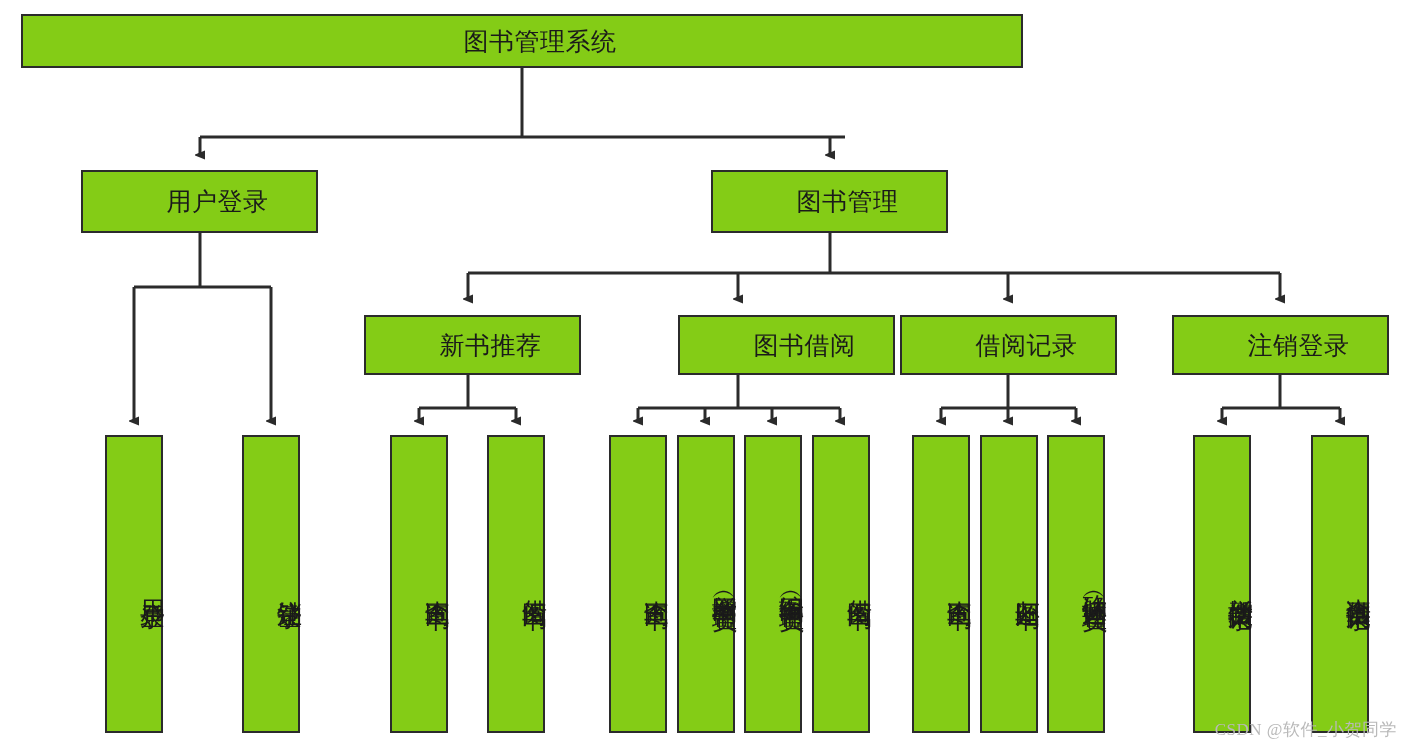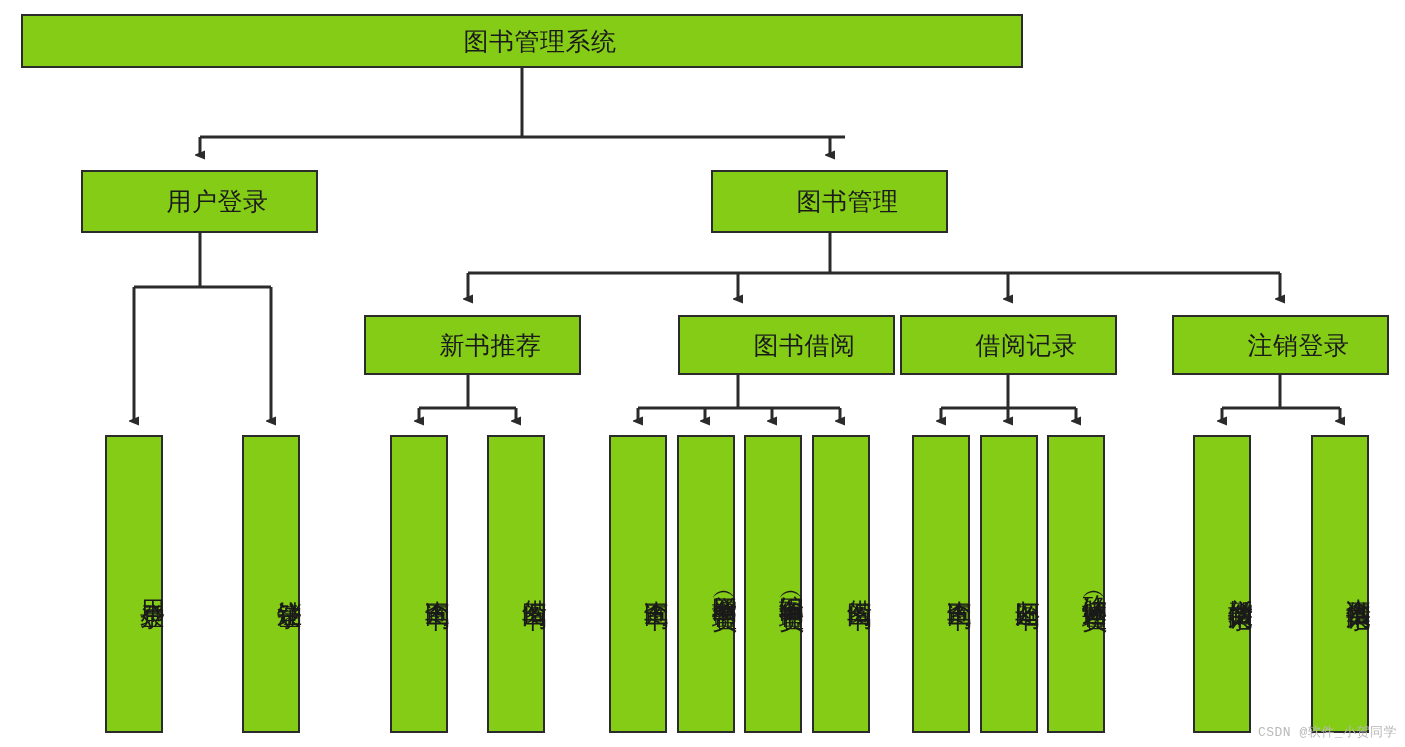--- a/index.html
+++ b/index.html
@@ -62,23 +62,23 @@
     font-size: 25px;
     line-height: 1.12;
     letter-spacing: 2px;
     white-space: nowrap;
     max-height: 100%;
   }
   .watermark {
     position: absolute;
     right: 8px;
     bottom: 6px;
-    font-size: 13px;
+    font-size: 17px;
     color: #b9b9b9;
-    font-family: Liberation Mono, monospace;
+    font-family: Liberation Serif, serif;
     white-space: nowrap;
     z-index: 5;
     letter-spacing: 0.5px;
   }
 </style>
 </head>
 <body>
 
 <div id="canvas">
 

